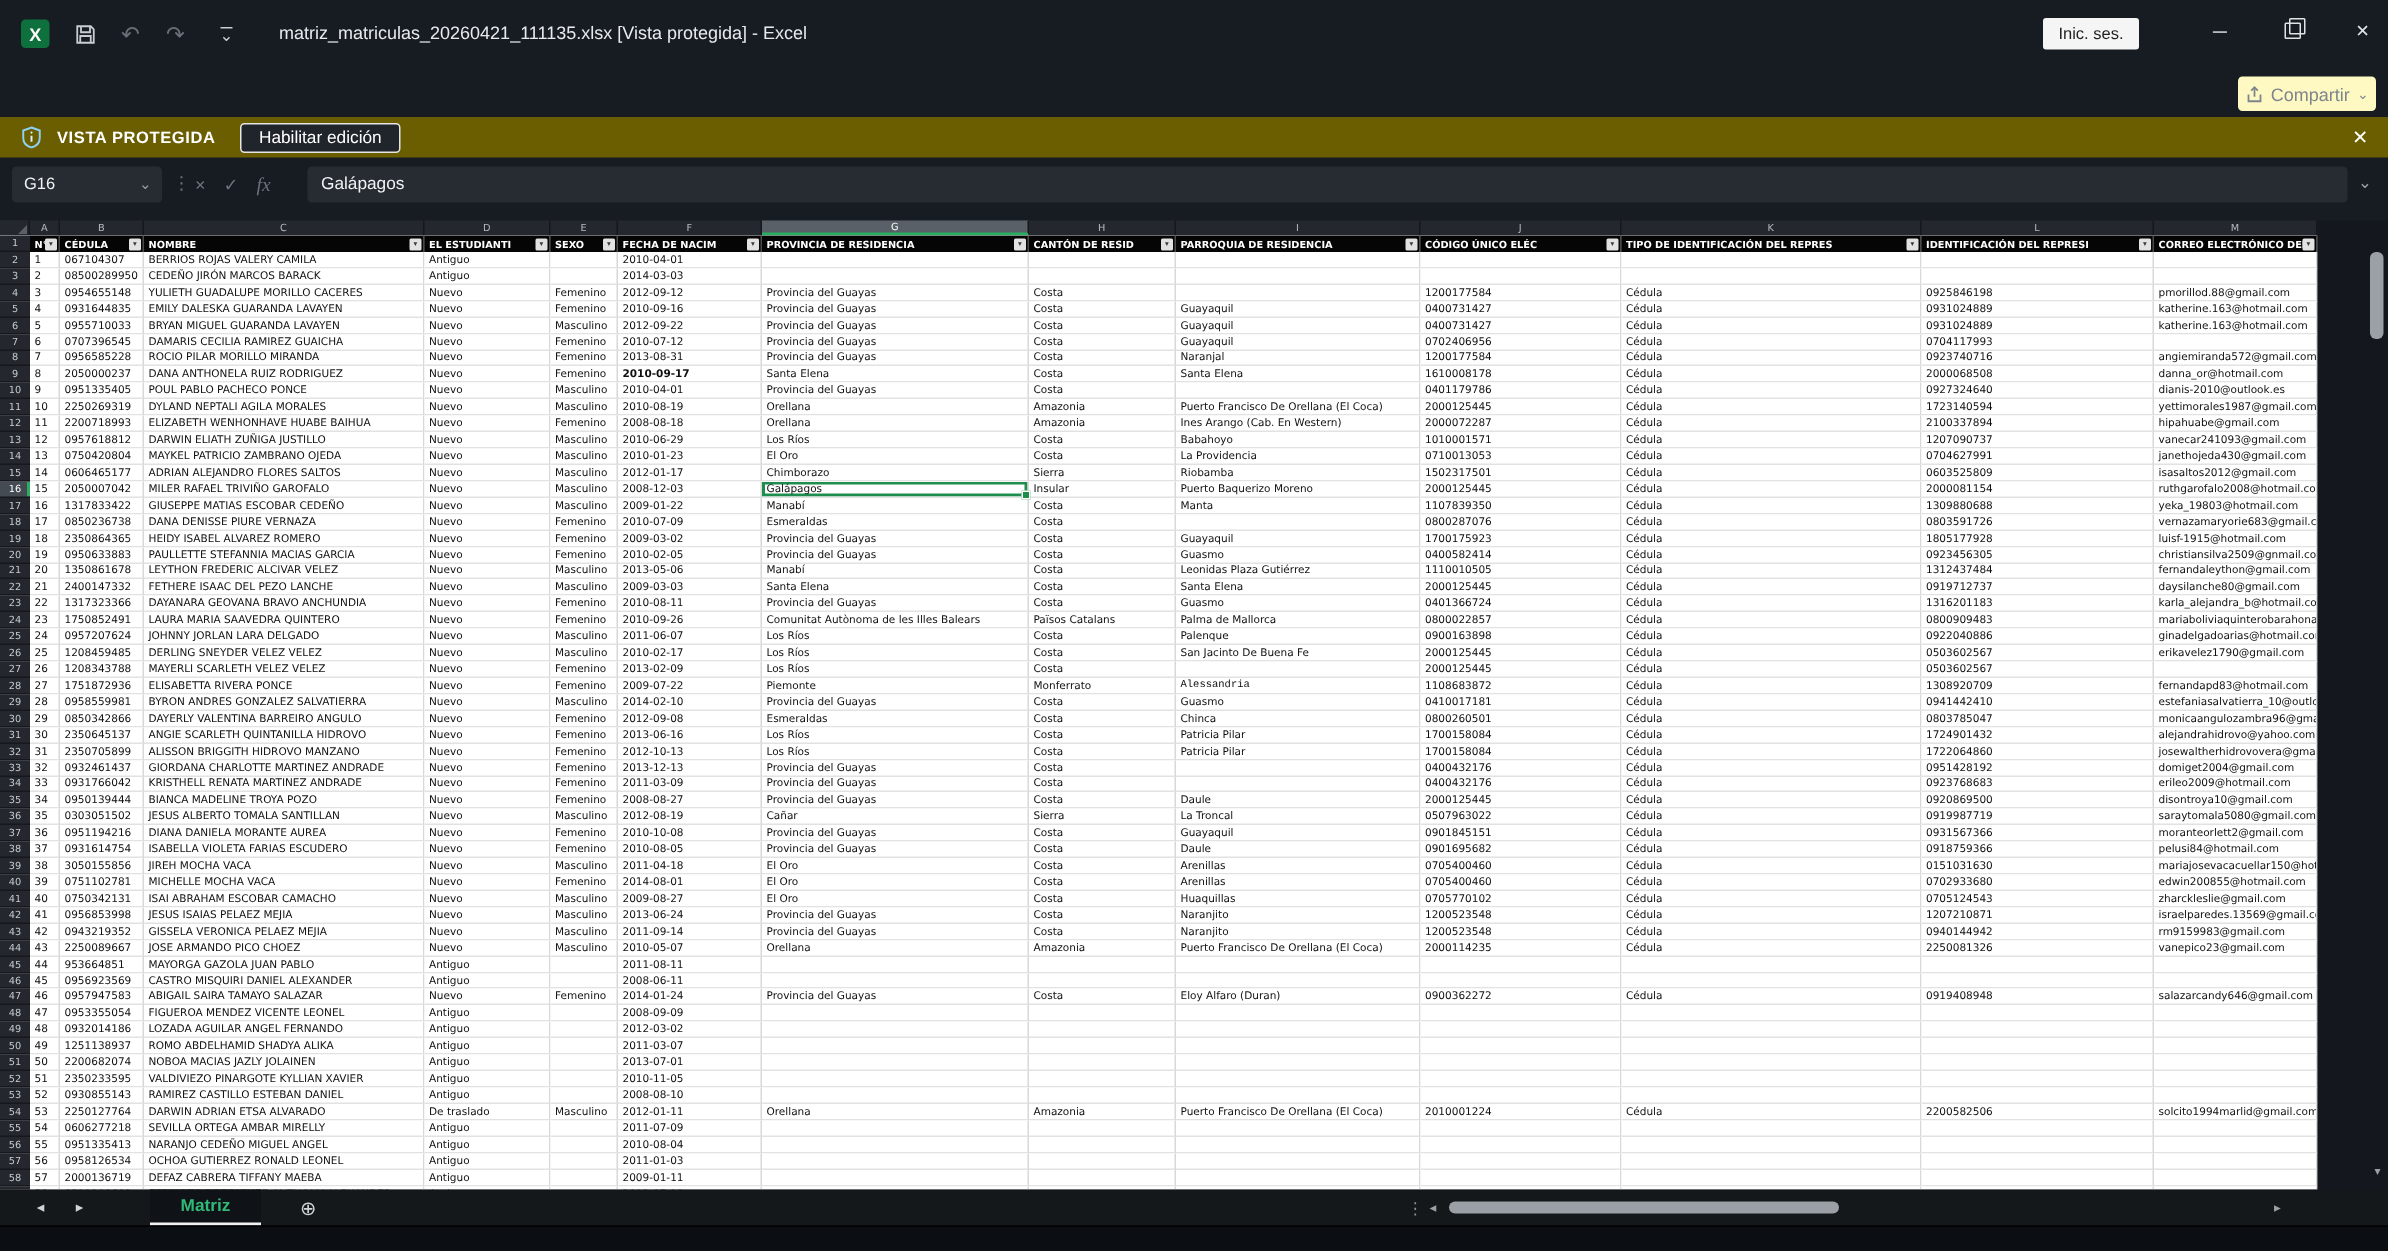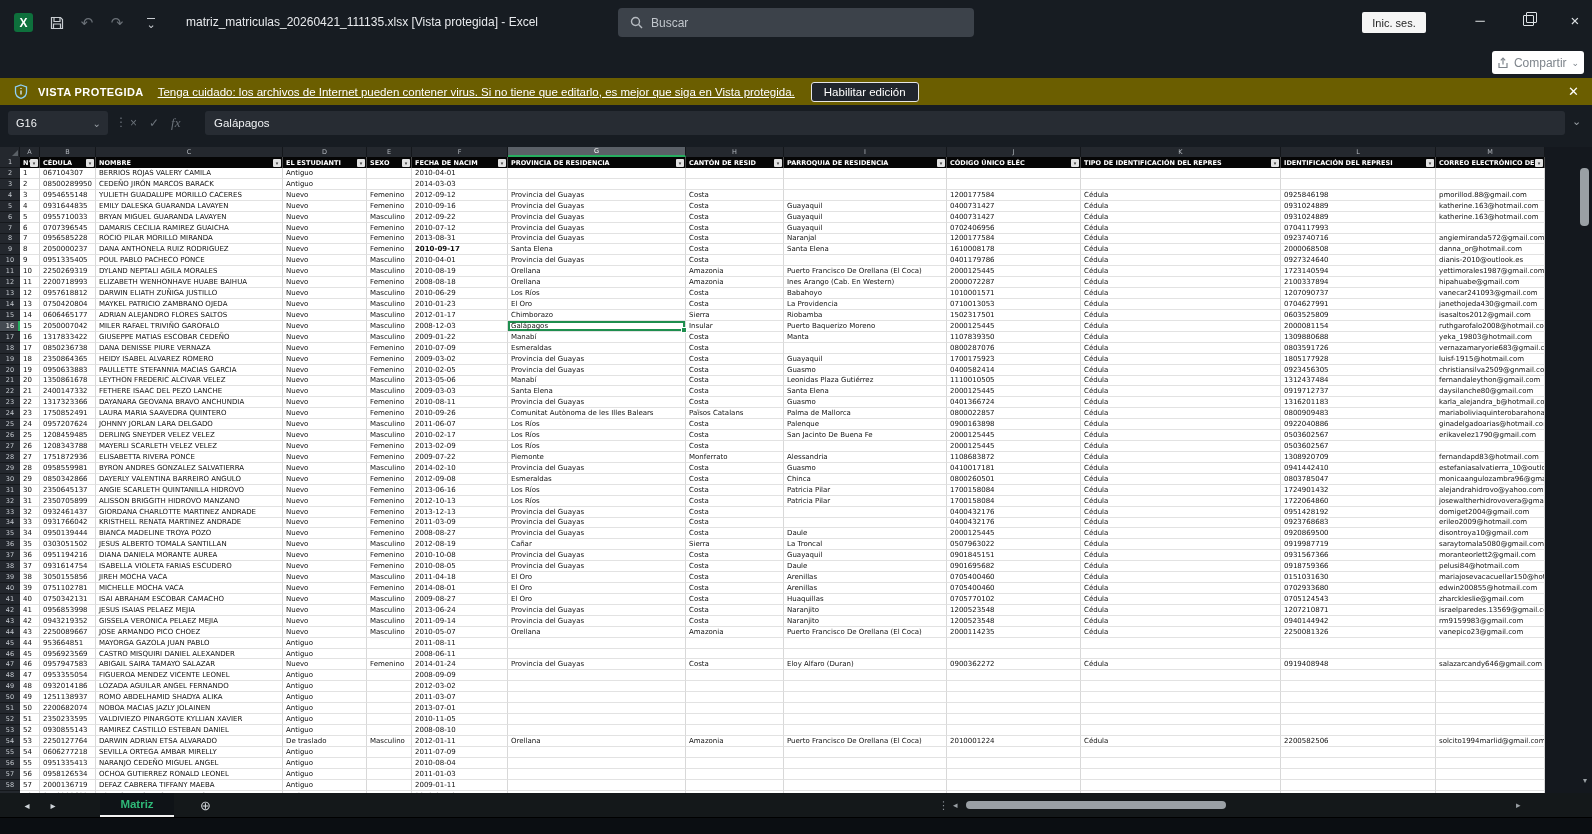--- a/index.html
+++ b/index.html
@@ -25,21 +25,21 @@
   .winbtn{position:absolute;top:0;width:46px;height:40px;display:flex;align-items:center;justify-content:center;color:#dfe3e6}
   .winbtn.min{left:1457px;font-size:13px}
   .winbtn.close{left:1552px;font-size:15px}
   .restore-glyph{position:relative;width:9px;height:9px;border:1px solid #dfe3e6;border-radius:1px}
   .restore-glyph::before{content:"";position:absolute;left:2px;top:-4px;width:9px;height:9px;border:1px solid #dfe3e6;border-radius:1px}
   .winbtn.rest{left:1505px}
   
   .ribbon{position:absolute;left:0;top:46px;width:1592px;height:32px;display:flex;align-items:center;color:#eceef0}
   .rtabs{display:flex;align-items:center;height:100%}
   .rtab{font-size:12.5px;padding:0 11px;height:100%;display:flex;align-items:center;white-space:nowrap}
-  .share-btn{position:absolute;left:1492px;top:5px;width:92px;height:23px;background:#ffffff;border-radius:3px;
+  .share-btn{position:absolute;left:1492px;top:5px;width:92px;height:23px;background:#fef9c3;border-radius:3px;
     color:#7e858c;font-size:12px;display:flex;align-items:center;justify-content:center;gap:5px}
   
   .banner{position:absolute;left:0;top:78px;width:1592px;height:27px;background:#6b5e00;display:flex;align-items:center;color:#fff}
   .banner .shield{margin-left:14px;display:flex}
   .banner .blabel{font-weight:bold;font-size:11px;letter-spacing:.4px;margin-left:10px;white-space:nowrap}
   .banner .bmsg{font-size:11.5px;margin-left:14px;text-decoration:underline;white-space:nowrap}
   .banner .bbtn{margin-left:16px;border:1px solid #e6e6e6;background:#20252c;color:#fff;font-size:11.5px;
     padding:3px 12px;border-radius:3px;white-space:nowrap}
   .banner .bclose{position:absolute;left:1568px;font-size:13px;color:#fff}
   
@@ -108,27 +108,20 @@
   <div class="qat disabled" style="left:74px;font-size:15px">
       <span>↶</span>
     </div>
   <div class="qat disabled" style="left:104px;font-size:15px">
       <span>↷</span>
     </div>
   <div class="qat" style="left:138px">
     <span class="qat-chevron"><span class="bar"></span>⌄</span>
   </div>
   <div class="win-title">matriz_matriculas_20260421_111135.xlsx  [Vista protegida]  -  Excel</div>
-  <div class="searchbox">
-    <svg width="13" height="13" viewBox="0 0 13 13" fill="none" stroke="#b6bbc1" stroke-width="1.4">
-      <circle cx="5.5" cy="5.5" r="4"></circle>
-        <path d="M8.6 8.6 L12 12"></path>
-    </svg>
-    <span>Buscar</span>
-  </div>
   <div class="signin">Inic. ses.</div>
   <div class="winbtn min">
       <span>─</span>
     </div>
   <div class="winbtn rest">
       <span class="restore-glyph"></span>
     </div>
   <div class="winbtn close">
       <span>×</span>
     </div>
@@ -148,21 +141,20 @@
 
 <div class="banner">
   <span class="shield">
     <svg width="14" height="15" viewBox="0 0 14 15" fill="none" stroke="#8fd0f5" stroke-width="1.3">
       <path d="M7 1 L12.5 3 V8 C12.5 11.5 10 13.5 7 14.3 C4 13.5 1.5 11.5 1.5 8 V3 Z"></path>
       <path d="M7 6.5 v4" stroke="#dff0fb"></path>
         <circle cx="7" cy="4.4" r="0.7" fill="#dff0fb" stroke="none"></circle>
     </svg>
   </span>
   <span class="blabel">VISTA PROTEGIDA</span>
-  <span class="bmsg">Tenga cuidado: los archivos de Internet pueden contener virus. Si no tiene que editarlo, es mejor que siga en Vista protegida.</span>
   <span class="bbtn">Habilitar edición</span>
   <span class="bclose"><span>✕</span></span>
 </div>
 
 <div class="fbar">
   <div class="namebox">
     <span>G16</span>
     <span class="nb-chev">⌄</span>
   </div>
   <span class="fdots">⋮</span>
@@ -671,21 +663,21 @@
     <div class="grow" style="height: 10.93px;">
       <div class="gut" style="width: 20px;">28</div>
       <div class="dcell" style="width: 20px;">27</div>
       <div class="dcell" style="width: 56px;">1751872936</div>
       <div class="dcell" style="width: 187px;">ELISABETTA  RIVERA PONCE</div>
       <div class="dcell" style="width: 84px;">Nuevo</div>
       <div class="dcell" style="width: 45px;">Femenino</div>
       <div class="dcell" style="width: 96px;">2009-07-22</div>
       <div class="dcell" style="width: 178px;">Piemonte</div>
       <div class="dcell" style="width: 98px;">Monferrato</div>
-      <div class="dcell" style="width: 163px;">Alessandria</div>
+      <div class="dcell" style="width: 163px; font-family: Liberation Mono, monospace;">Alessandria</div>
       <div class="dcell" style="width: 134px;">1108683872</div>
       <div class="dcell" style="width: 200px;">Cédula</div>
       <div class="dcell" style="width: 155px;">1308920709</div>
       <div class="dcell" style="width: 109px;">fernandapd83@hotmail.com</div>
     </div>
     <div class="grow" style="height: 10.93px;">
       <div class="gut" style="width: 20px;">29</div>
       <div class="dcell" style="width: 20px;">28</div>
       <div class="dcell" style="width: 56px;">0958559981</div>
       <div class="dcell" style="width: 187px;">BYRON ANDRES GONZALEZ SALVATIERRA</div>

